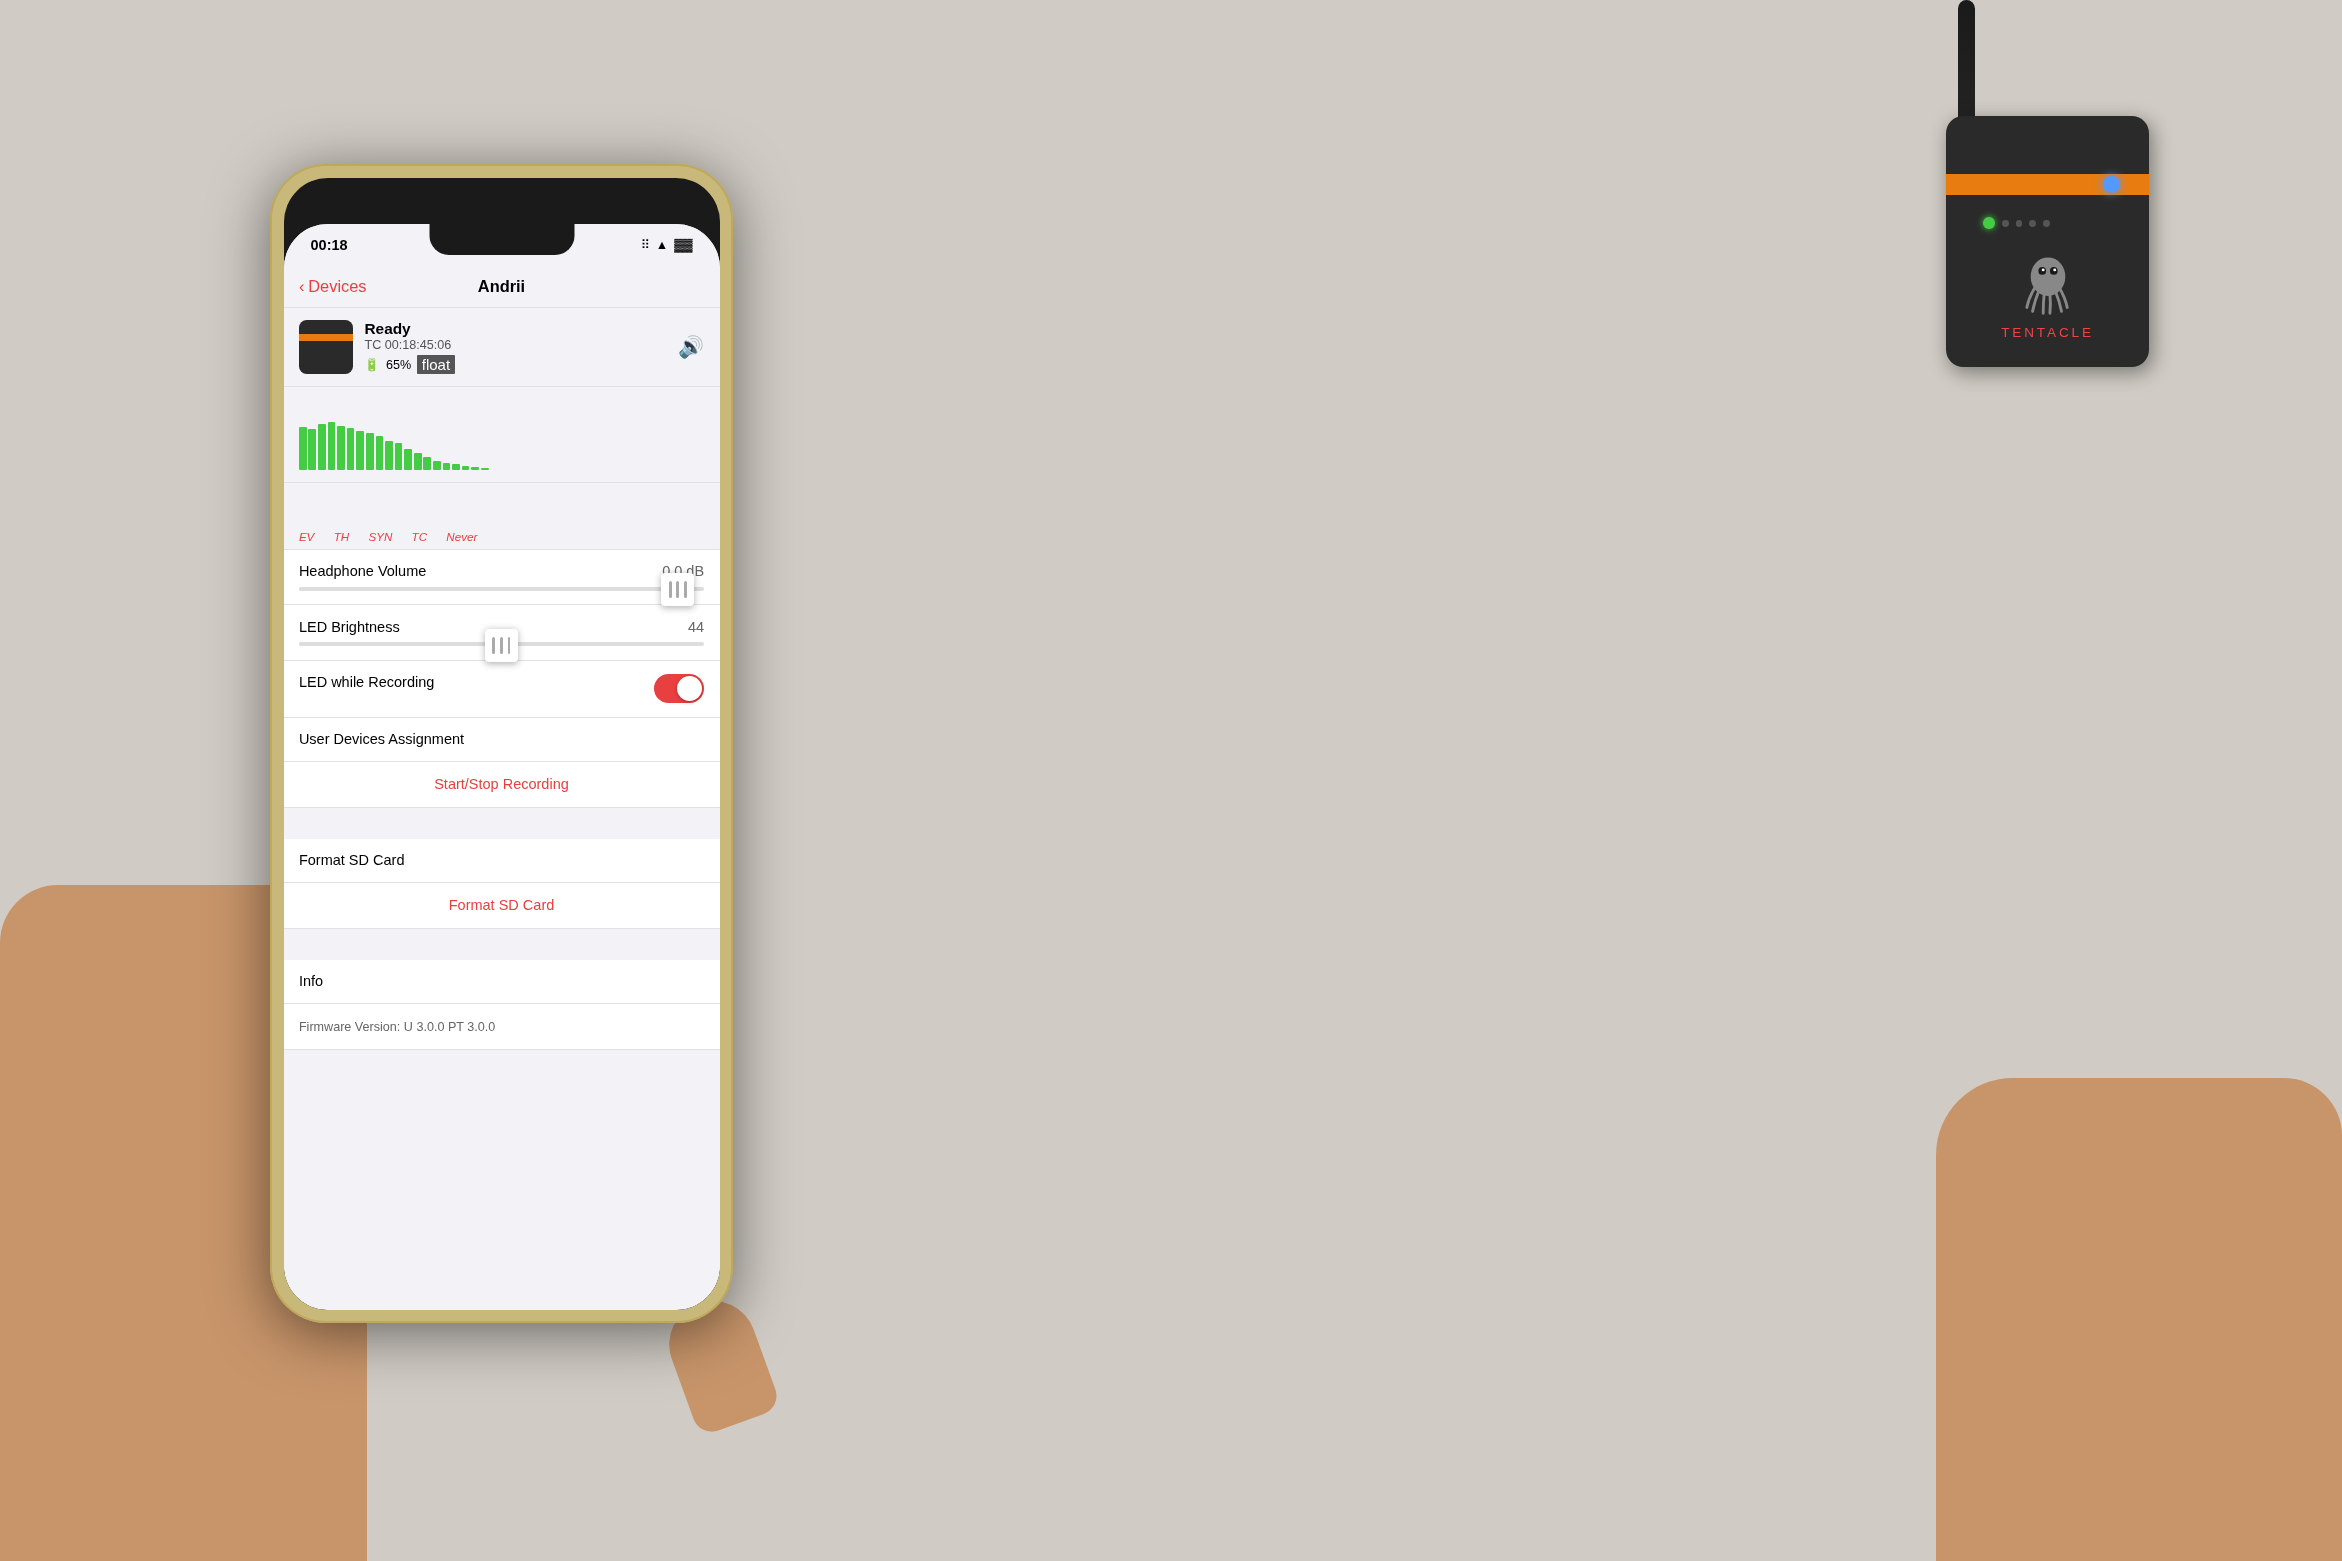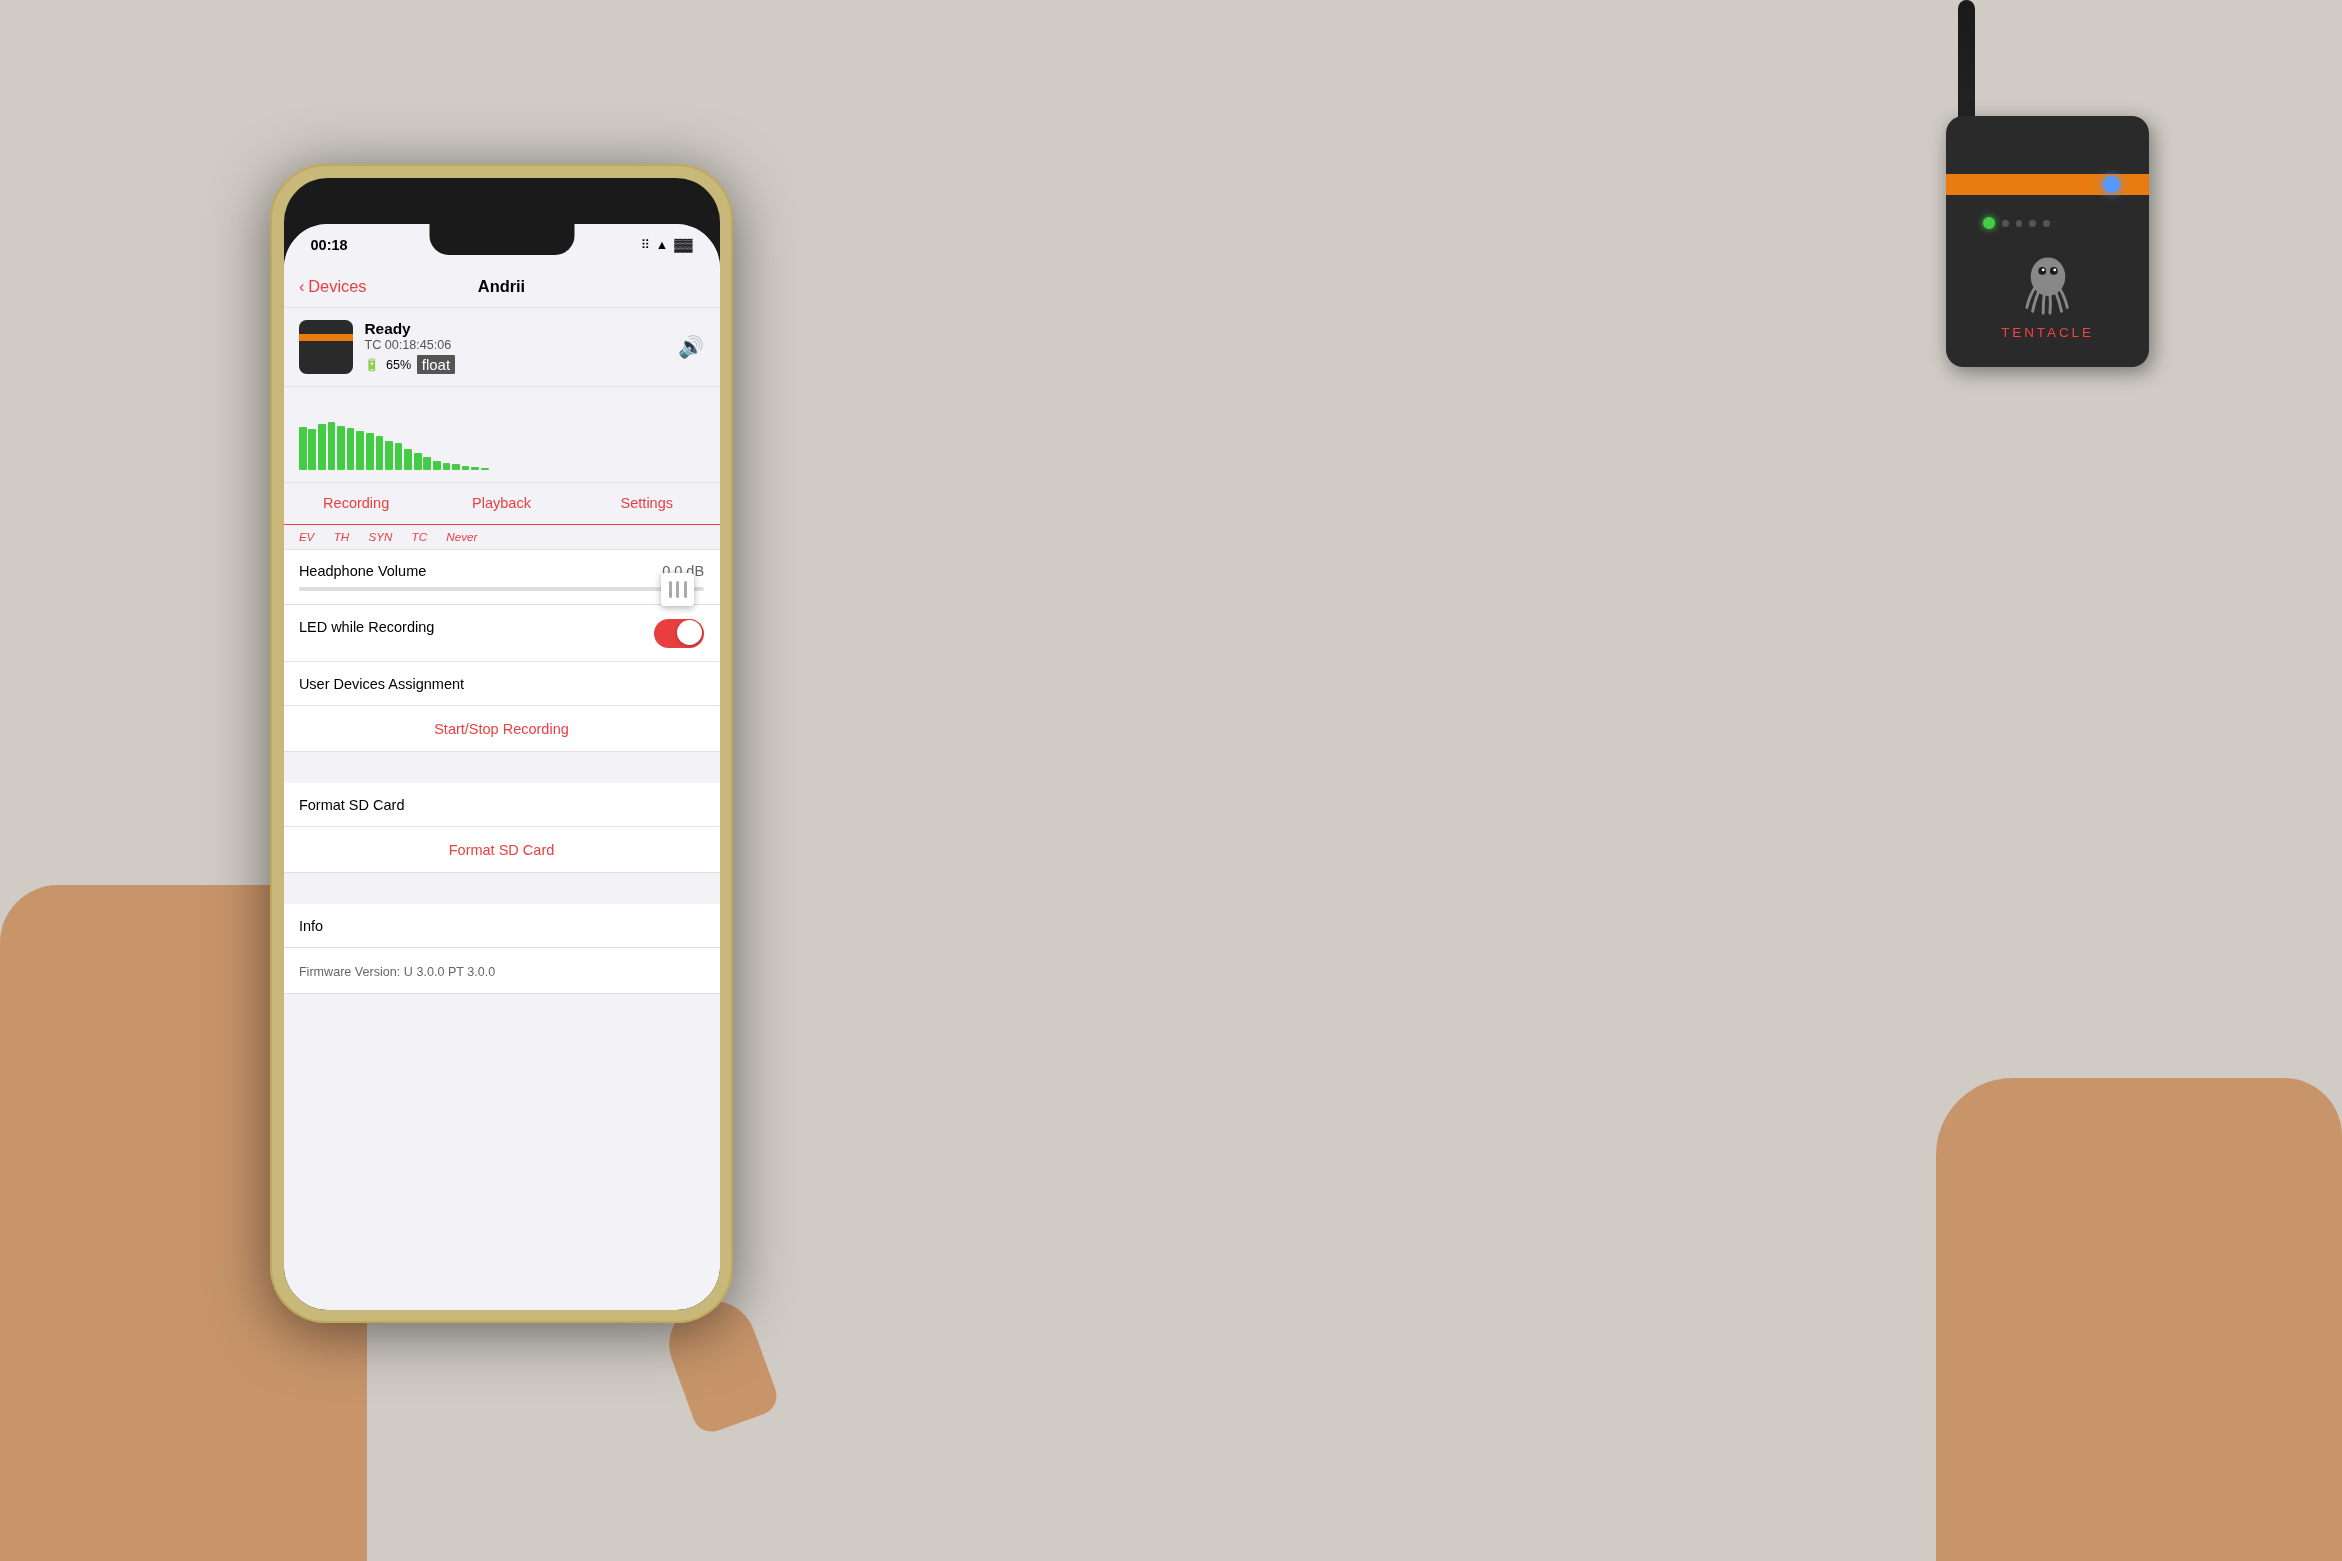--- a/index.html
+++ b/index.html
@@ -634,31 +634,20 @@
             <div class="vu-bar" style="height: 13.5px;"></div>
             <div class="vu-bar" style="height: 9.7px;"></div>
             <div class="vu-bar" style="height: 7.7px;"></div>
             <div class="vu-bar" style="height: 5.8px;"></div>
             <div class="vu-bar" style="height: 3.9px;"></div>
             <div class="vu-bar" style="height: 2.9px;"></div>
             <div class="vu-bar" style="height: 1.9px;"></div>
           </div>
       </div>
 
-      <div class="tab-bar">
-        <div class="tab-item">
-          <span>Recording</span>
-        </div>
-        <div class="tab-item">
-          <span>Playback</span>
-        </div>
-        <div class="tab-item active">
-          <span>Settings</span>
-        </div>
-      </div>
 
       <div class="settings-content">
 
         <div class="settings-first-row">
           <span>EV</span>
           <span>TH</span>
           <span>SYN</span>
           <span>TC</span>
           <span>Never</span>
         </div>
@@ -673,20 +662,36 @@
             <div class="slider-thumb">
               <div style="display:flex; gap:2.9px;">
                 <div class="slider-thumb-line"></div>
                 <div class="slider-thumb-line"></div>
                 <div class="slider-thumb-line"></div>
               </div>
             </div>
           </div>
         </div>
 
+        <div class="settings-row">
+          <div class="settings-row-header">
+            <span class="settings-label">LED Brightness</span>
+            <span class="settings-value">44</span>
+          </div>
+          <div class="slider-track">
+            <div class="slider-fill" style="width:50%"></div>
+            <div class="slider-thumb" style="right:46%;">
+              <div style="display:flex; gap:2.9px;">
+                <div class="slider-thumb-line"></div>
+                <div class="slider-thumb-line"></div>
+                <div class="slider-thumb-line"></div>
+              </div>
+            </div>
+          </div>
+        </div>
 
         <div class="settings-row">
           <div class="settings-row-header">
             <span class="settings-label">LED while Recording</span>
             <div class="toggle-switch"></div>
           </div>
         </div>
 
         <div class="settings-row">
           <div class="settings-row-header">

